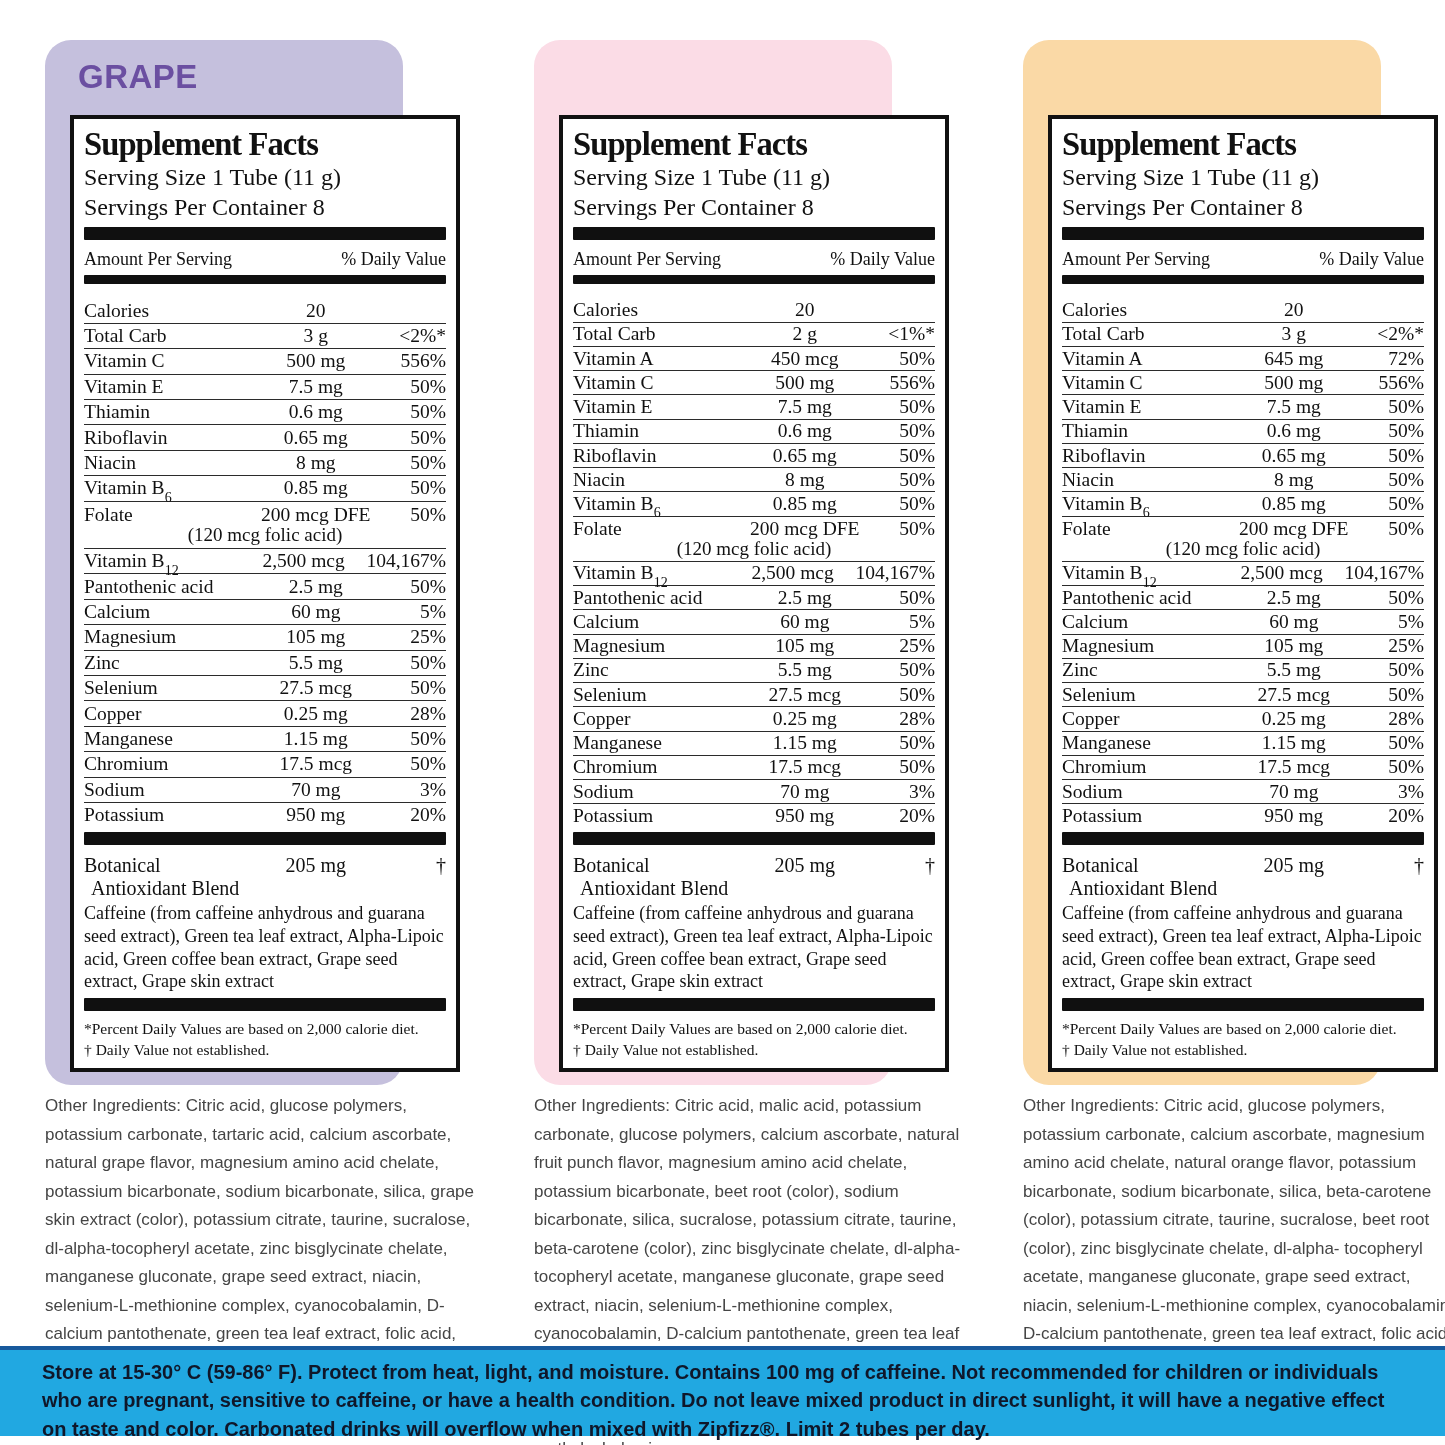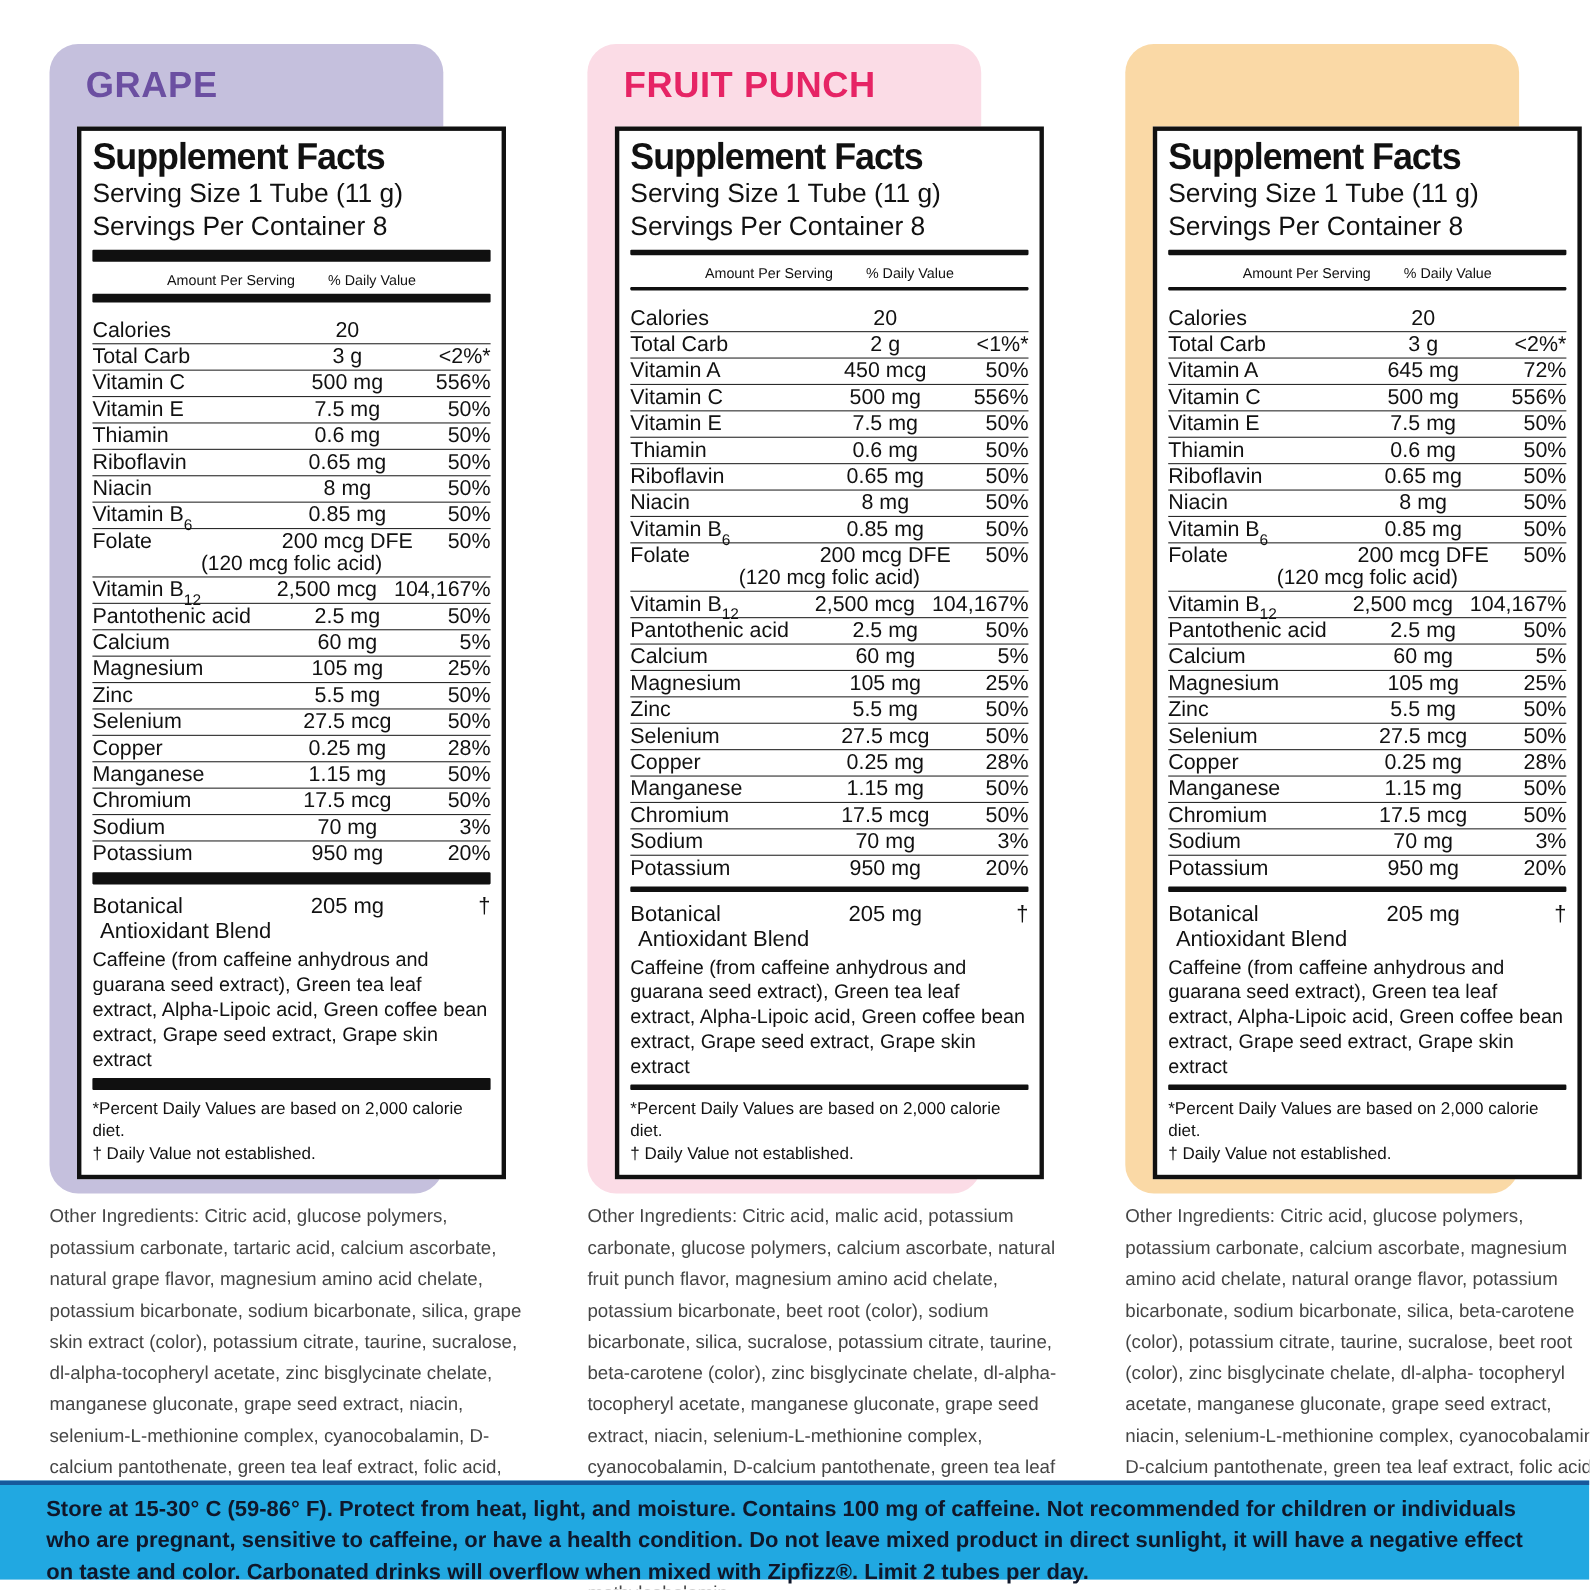--- a/index.html
+++ b/index.html
@@ -3,27 +3,27 @@
 <meta charset="utf-8">
 <style>
   html,body{margin:0;padding:0;background:#fff;}
   .page{position:relative;width:1445px;height:1445px;background:#fff;overflow:hidden;
         font-family:"Liberation Sans","DejaVu Sans",sans-serif;color:#111;}
   .cols{position:absolute;left:45px;top:40px;display:grid;grid-template-columns:repeat(3,433px);column-gap:56px;}
   .col{position:relative;width:433px;height:1330px;}
   .card{position:absolute;left:0;top:0;width:358px;height:1045px;border-radius:26px;background:var(--bg,#ddd);}
   .flavor{position:absolute;left:33px;top:18px;margin:0;font-size:33px;font-weight:bold;letter-spacing:.5px;color:var(--fg,#333);}
   .facts{position:absolute;left:25px;top:75px;width:390px;height:957px;box-sizing:border-box;
-         background:#fff;border:4px solid #111;padding:6px 10px 8px 10px;display:flex;flex-direction:column;overflow:hidden;}
+         background:#fff;border:4px solid #111;padding:6px 10px 8px 10px;display:flex;flex-direction:column;overflow:hidden;font-family:Liberation Serif, serif;}
   .f-title{font-size:34px;font-weight:bold;letter-spacing:-1px;transform:scaleX(.96);transform-origin:left;line-height:1.1;}
   .f-serv{font-size:24px;line-height:1.25;}
   .bar{background:#101010;border-radius:1px;}
   .bar.thick{height:13px;margin:5px 0;}
   .bar.med{height:9px;margin:2px 0 0 0;}
-  .f-colhead{display:flex;justify-content:center;gap:30px;font-size:13px;padding:4px 0 3px 0;}
+  .f-colhead{display:flex;justify-content:space-between;gap:30px;font-size:18px;padding:4px 0 3px 0;}
   .rows{flex:1;display:flex;flex-direction:column;margin-top:14px;}
   .nrow{flex:1;display:flex;flex-direction:column;justify-content:center;border-top:1.8px solid #2b2b2b;}
   .nrow.first{border-top:none;}
   .nrow.has-sub{flex:1.9;}
   .nrow-main{display:flex;align-items:baseline;width:100%;font-size:19.5px;}
   .nrow-name{flex:1.25;text-align:left;white-space:nowrap;}
   .nrow-amt{flex:1;text-align:center;white-space:nowrap;}
   .nrow-dv{min-width:64px;text-align:right;white-space:nowrap;}
   .nrow-sub{font-size:19px;text-align:center;margin-top:-2px;}
   sub{font-size:.72em;line-height:0;position:relative;top:.18em;}
@@ -253,21 +253,20 @@
       <div class="footnote">
         <div>*Percent Daily Values are based on 2,000 calorie diet.</div>
         <div>† Daily Value not established.</div>
       </div>
     </div>
     <p class="ingredients">Other Ingredients: Citric acid, glucose polymers, potassium carbonate, tartaric acid, calcium ascorbate, natural grape flavor, magnesium amino acid chelate, potassium bicarbonate, sodium bicarbonate, silica, grape skin extract (color), potassium citrate, taurine, sucralose, dl-alpha-tocopheryl acetate, zinc bisglycinate chelate, manganese gluconate, grape seed extract, niacin, selenium-L-methionine complex, cyanocobalamin, D-calcium pantothenate, green tea leaf extract, folic acid, pyridoxal-5-phosphate, riboflavin-5-phosphate, xylitol, thiamin mononitrate, chromium nicotinate glycinate chelate, copper citrate and methylcobalamin.</p>
   </section>
 
   <section class="col" style="--bg: #fbdce6; --fg: #e62465;">
     <div class="card"></div>
-    <h2 class="flavor">FRUIT PUNCH</h2>
     <div class="facts">
       <div class="f-title">Supplement Facts</div>
       <div class="f-serv">Serving Size 1 Tube  (11 g)</div>
       <div class="f-serv">Servings Per Container  8</div>
       <div class="bar thick"></div>
       <div class="f-colhead">
         <span>Amount Per Serving</span>
         <span>% Daily Value</span>
       </div>
       <div class="bar med"></div>

